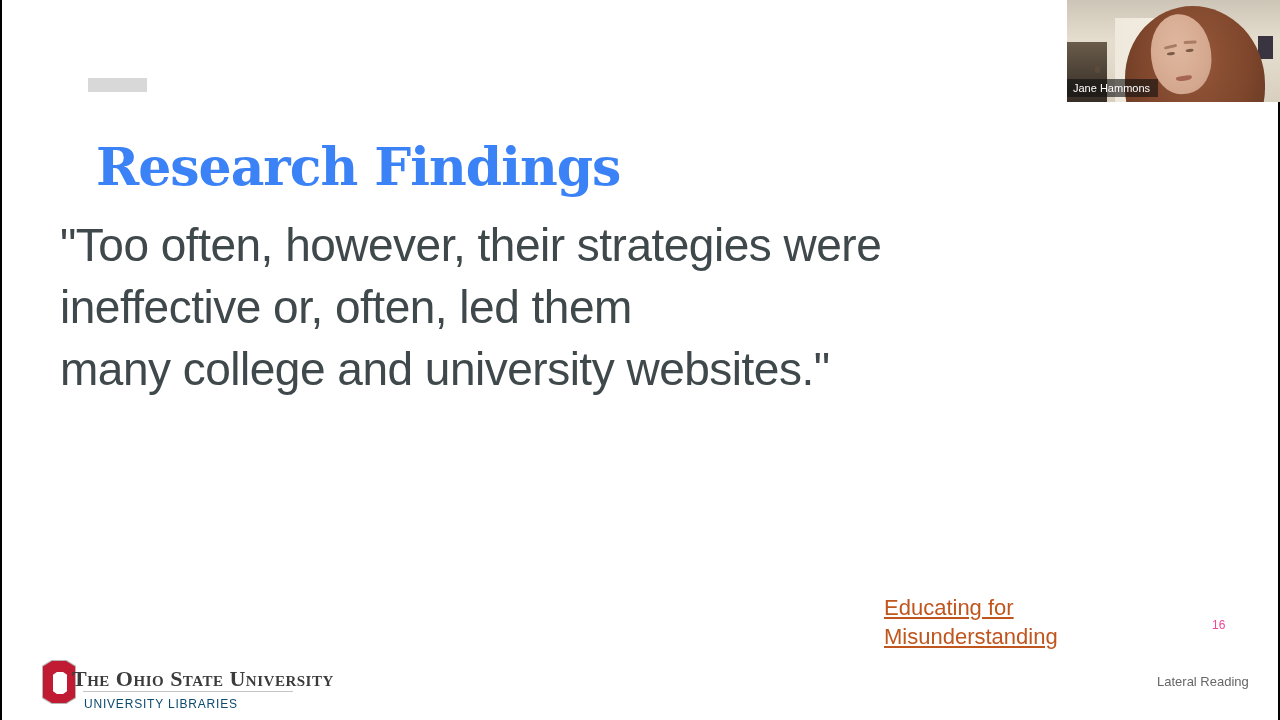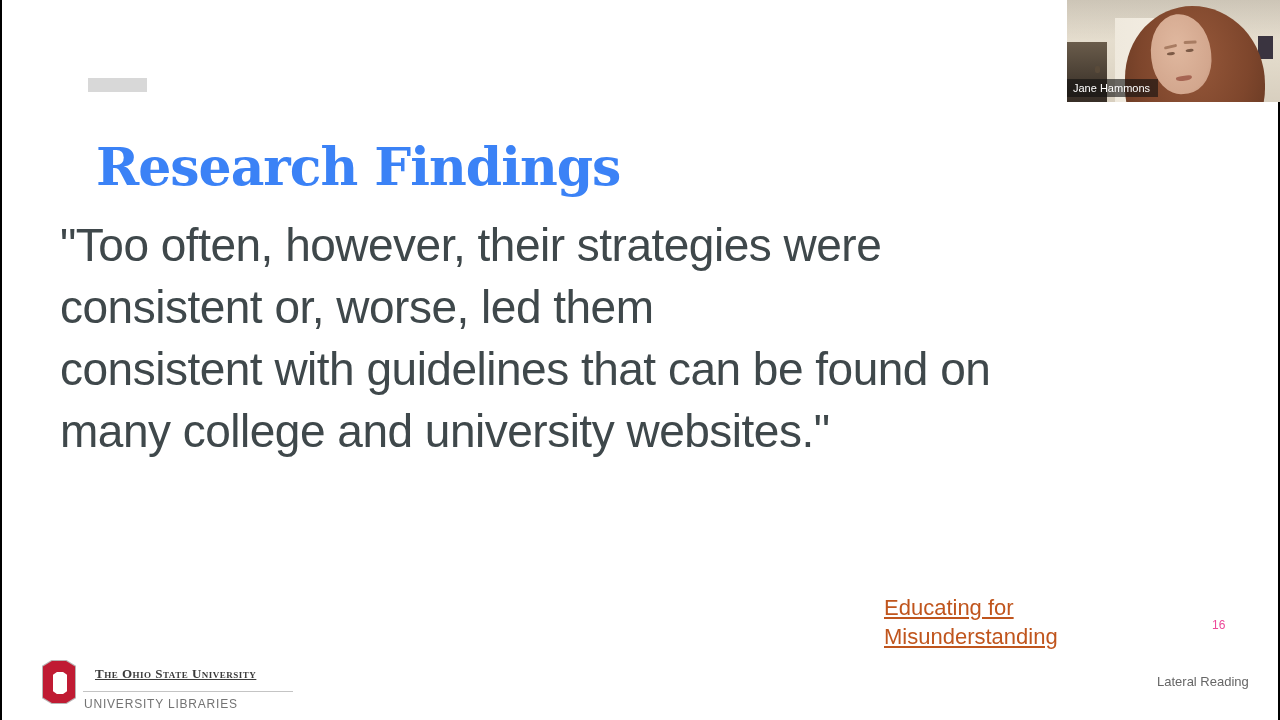--- a/index.html
+++ b/index.html
@@ -67,36 +67,35 @@
     background: #c01b33;
     clip-path: polygon(28% 0%, 72% 0%, 100% 13%, 100% 87%, 72% 100%, 28% 100%, 0% 87%, 0% 13%);
   }
   .block-o-hole {
     position: absolute; left: 10px; top: 11px;
     width: 14px; height: 22px;
     background: #ffffff;
     clip-path: polygon(28% 0%, 72% 0%, 100% 13%, 100% 87%, 72% 100%, 28% 100%, 0% 87%, 0% 13%);
   }
   .university-name {
-    position: absolute; left: 95px; top: 666px;
+    position: absolute; left: 72px; top: 666px;
     font-family: "Liberation Serif", serif;
     font-variant: small-caps;
     font-weight: bold;
-    font-size: 13px; color: #3b3b3b;
+    font-size: 22px; color: #3b3b3b;
     letter-spacing: 0.5px;
     white-space: nowrap;
-    text-decoration: underline;
   }
   .footer-divider {
     position: absolute; left: 83px; top: 691px;
     width: 210px; height: 1px; background: #c4c4c4;
   }
   .department-name {
     position: absolute; left: 84px; top: 697px;
-    font-size: 12px; color: #737373;
+    font-size: 12px; color: #0c4a6e;
     letter-spacing: 0.8px;
     white-space: nowrap;
   }
   .slide-caption {
     position: absolute; left: 1157px; top: 674px;
     font-size: 13px; color: #666666;
     white-space: nowrap;
   }
 
   
@@ -170,22 +169,21 @@
 
 <div class="edge-line edge-left"></div>
 <div class="edge-line edge-right"></div>
 
 <div class="decor-bar"></div>
 
 <h1 class="slide-title">Research Findings</h1>
 
 <div class="quote-block">
   <div class="quote-line">"Too often, however, their strategies were</div>
-  <div class="quote-line">consistent or, worse, led them</div>
-  <div class="quote-line">consistent with guidelines that can be found on</div>
+  <div class="quote-line">ineffective or, often, led them</div>
   <div class="quote-line">many college and university websites."</div>
 </div>
 
 <a class="citation-link">Educating for Misunderstanding</a>
 
 <div class="page-number">16</div>
 
 <div class="block-o">
   <div class="block-o-red">
     <div class="block-o-hole"></div>

